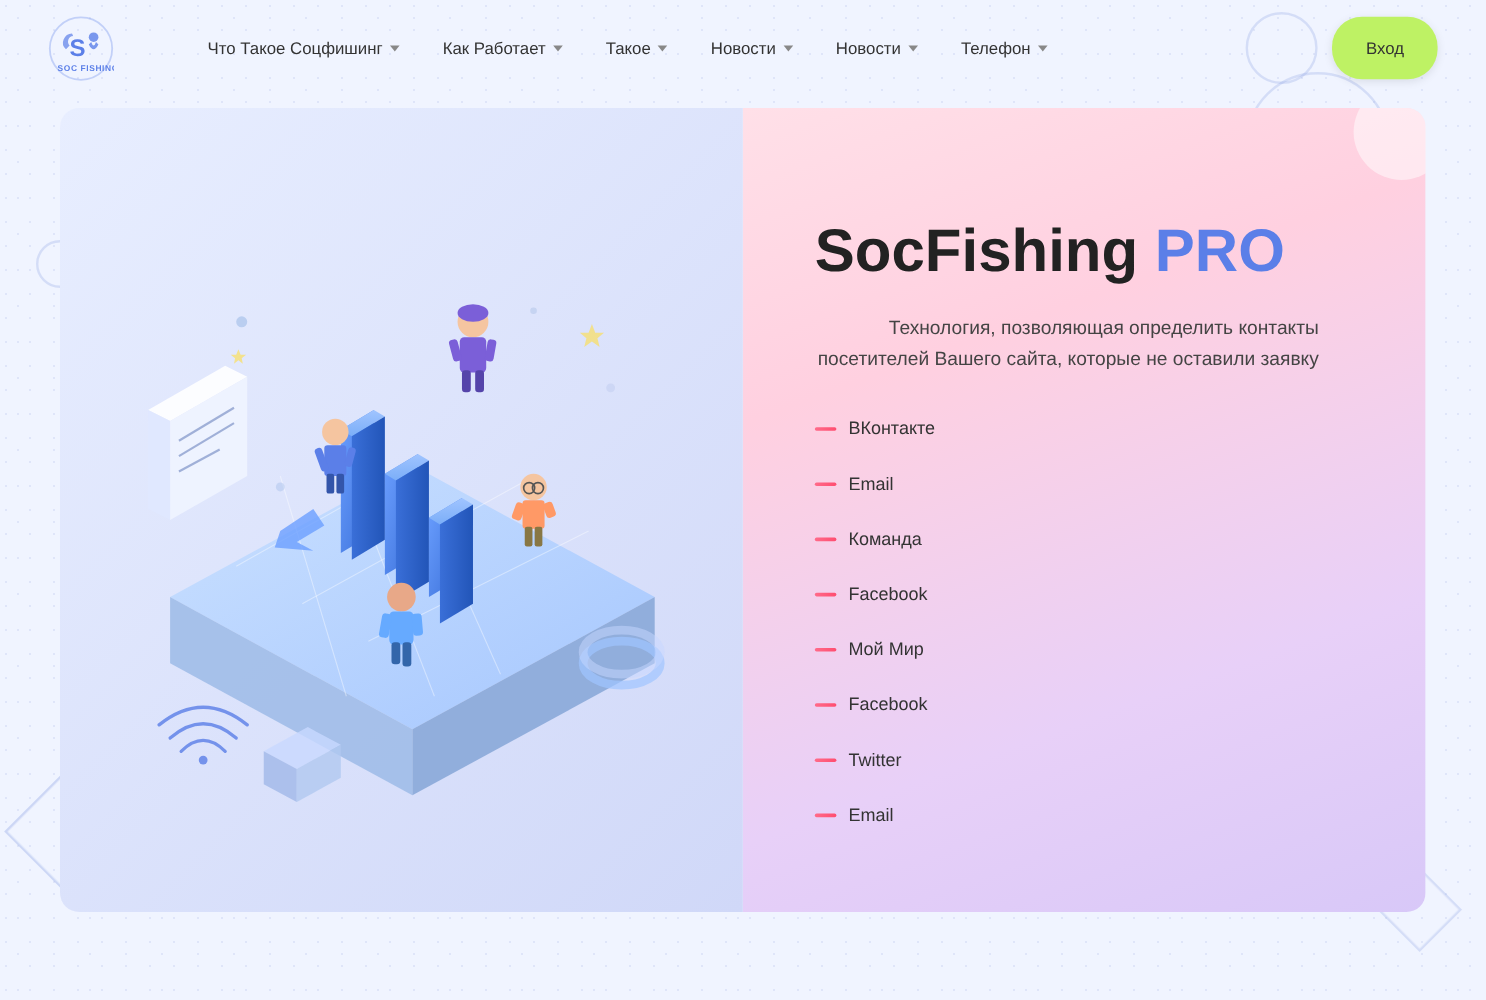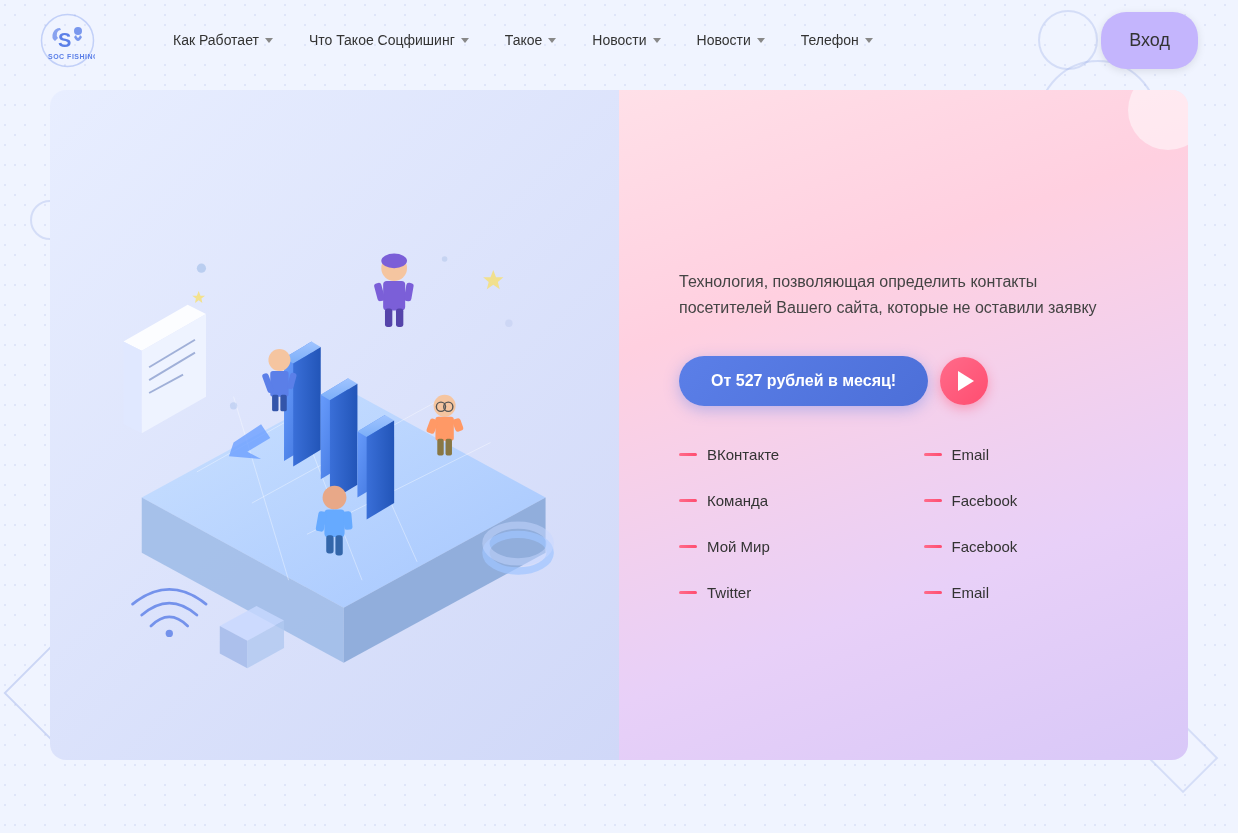--- a/index.html
+++ b/index.html
@@ -121,25 +121,25 @@
       width: 0; height: 0;
       border-left: 4px solid transparent;
       border-right: 4px solid transparent;
       border-top: 5px solid #888;
       display: inline-block;
       margin-left: 2px;
     }
 
     .nav-login {
       margin-left: auto;
-      background: #c4b5fd;
+      background: #bef264;
       border: none;
       padding: 18px 28px;
       border-radius: 25px;
-      font-size: 18px;
+      font-size: 14px;
       font-weight: 500;
       color: #333;
       cursor: pointer;
       box-shadow: 0 2px 8px rgba(0,0,0,0.1);
       transition: box-shadow 0.2s;
     }
 
     
     .hero-wrapper {
       position: relative;
@@ -198,20 +198,21 @@
       color: #5b7fe8;
       font-weight: 800;
     }
 
     .hero-subtitle {
       font-size: 16px;
       color: #444;
       line-height: 1.6;
       margin-bottom: 36px;
       max-width: 420px;
+      text-align: right;
     }
 
     .hero-cta {
       display: flex;
       align-items: center;
       gap: 12px;
       margin-bottom: 40px;
     }
 
     .cta-button {
@@ -244,21 +245,21 @@
       content: '';
       border-left: 16px solid white;
       border-top: 10px solid transparent;
       border-bottom: 10px solid transparent;
       margin-left: 4px;
     }
 
     
     .features-grid {
       display: grid;
-      grid-template-columns: 1fr 1fr;
+      grid-template-columns: 1fr;
       gap: 29px 40px;
     }
 
     .feature-item {
       display: flex;
       align-items: center;
       gap: 10px;
       font-size: 15px;
       color: #333;
       font-weight: 500;
@@ -304,25 +305,25 @@
 
       <circle cx="38" cy="18" r="4" fill="#5b7fe8" opacity="0.8"></circle>
       <path d="M34 24 Q36 28 38 28 Q40 28 42 24 L40 22 Q39 25 38 25 Q37 25 36 22 Z" fill="#5b7fe8" opacity="0.8"></path>
 
       <text x="8" y="46" font-size="7" font-weight="600" fill="#5b7fe8" font-family="Arial" letter-spacing="0.5">SOC FISHING</text>
     </svg>
   </a>
 
   <div class="nav-links">
     <a class="nav-item">
-      <span>Как Работает</span>
+      <span>Что Такое Соцфишинг</span>
       <span class="nav-arrow"></span>
     </a>
     <a class="nav-item">
-      <span>Что Такое Соцфишинг</span>
+      <span>Как Работает</span>
       <span class="nav-arrow"></span>
     </a>
     <a class="nav-item">
       <span>Такое</span>
       <span class="nav-arrow"></span>
     </a>
     <a class="nav-item">
       <span>Новости</span>
       <span class="nav-arrow"></span>
     </a>
@@ -488,27 +489,26 @@
         <circle cx="165" cy="170" r="5" fill="#a0bce8" opacity="0.6"></circle>
         <circle cx="500" cy="230" r="4" fill="#c0ccf0" opacity="0.5"></circle>
         <circle cx="430" cy="160" r="3" fill="#b0c4e8" opacity="0.5"></circle>
         <circle cx="200" cy="320" r="4" fill="#a0bce8" opacity="0.4"></circle>
       </svg>
     </div>
   </div>
 
   <div class="hero-right">
 
+    <h1 class="hero-title">
+      <span>SocFishing </span><span class="hero-title-pro">PRO</span>
+    </h1>
 
     <p class="hero-subtitle">Технология, позволяющая определить контакты посетителей Вашего сайта, которые не оставили заявку</p>
 
-    <div class="hero-cta">
-      <button class="cta-button">От 527 рублей в месяц!</button>
-      <button class="cta-play"></button>
-    </div>
 
     <div class="features-grid">
 
       <div class="feature-item">
         <span class="feature-dash"></span>
         <span>ВКонтакте</span>
       </div>
       <div class="feature-item">
         <span class="feature-dash"></span>
         <span>Email</span>

